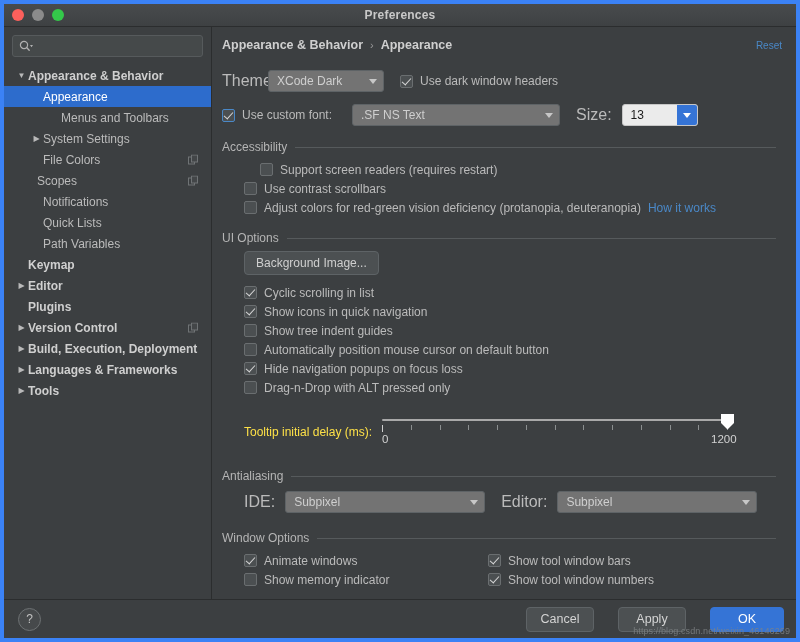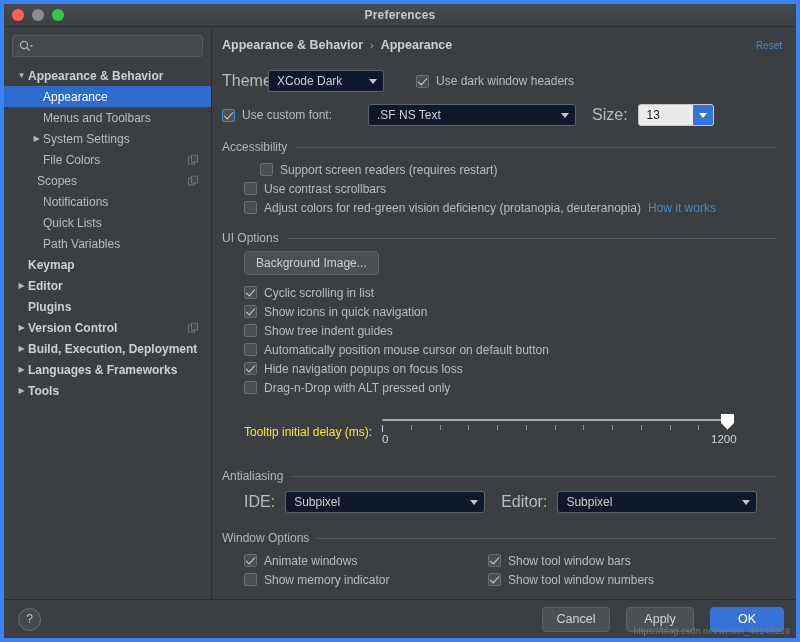--- a/index.html
+++ b/index.html
@@ -162,21 +162,21 @@
   .form-area { padding: 0 14px 0 10px; }
 
   .row {
     display: flex;
     align-items: center;
   }
   .label { font-size: 16px; color: #bbbbbb; }
 
   
   .combo {
-    background: #0f172a;
+    background: #737373;
     border: 1px solid #5e6366;
     border-radius: 3px;
     height: 22px;
     display: flex;
     align-items: center;
     padding: 0 6px 0 8px;
     box-sizing: border-box;
     color: #cfcfcf;
     font-size: 12px;
     cursor: default;
@@ -353,21 +353,21 @@
     color: #c2c2c2;
     font-size: 12px;
     display: flex;
     align-items: center;
     justify-content: center;
     cursor: default;
   }
   #bottom-actions {
     margin-left: auto;
     display: flex;
-    gap: 16px;
+    gap: 24px;
     align-items: flex-end;
   }
   .dlg-btn {
     min-width: 68px;
     height: 25px;
     border-radius: 4px;
     font-size: 12.5px;
     display: flex;
     align-items: center;
     justify-content: center;
@@ -428,21 +428,21 @@
       </div>
       <div class="tree" id="tree">
           <div class="tree-row bold" style="padding-left: 11px;">
             <span class="arrow">▼</span>
             <span class="tree-label">Appearance &amp; Behavior</span>
           </div>
           <div class="tree-row selected" style="padding-left: 26px;">
             <span class="arrow">&nbsp;</span>
             <span class="tree-label">Appearance</span>
           </div>
-          <div class="tree-row" style="padding-left: 26px; text-align: right;">
+          <div class="tree-row" style="padding-left: 44px; text-align: right;">
             <span class="arrow">&nbsp;</span>
             <span class="tree-label">Menus and Toolbars</span>
           </div>
           <div class="tree-row" style="padding-left: 26px;">
             <span class="arrow">▶</span>
             <span class="tree-label">System Settings</span>
           </div>
           <div class="tree-row" style="padding-left: 26px;">
             <span class="arrow">&nbsp;</span>
             <span class="tree-label">File Colors</span>
@@ -522,28 +522,28 @@
       </div>
 
       <div class="form-area">
 
         <div class="row" style="margin-top:18px;">
           <span class="label" style="width:46px;">Theme:</span>
           <div class="combo" style="width:116px;">
             <span class="val">XCode Dark</span>
             <span class="caret"></span>
           </div>
-          <div class="cb-row" style="margin-left:32px;">
+          <div class="cb-row" style="margin-left:16px;">
             <span class="cb checked"></span>
             <span class="cb-label">Use dark window headers</span>
           </div>
         </div>
 
         <div class="row" style="margin-top:12px;">
-          <div class="cb-row" style="width:146px;">
+          <div class="cb-row" style="width:130px;">
             <span class="cb checked accent"></span>
             <span class="cb-label">Use custom font:</span>
           </div>
           <div class="combo" style="width:208px;">
             <span class="val">.SF NS Text</span>
             <span class="caret"></span>
           </div>
           <span class="label" style="margin-left:16px;">Size:</span>
           <div class="combo light-combo" style="width:76px; margin-left:10px;">
             <span class="val">13</span>

